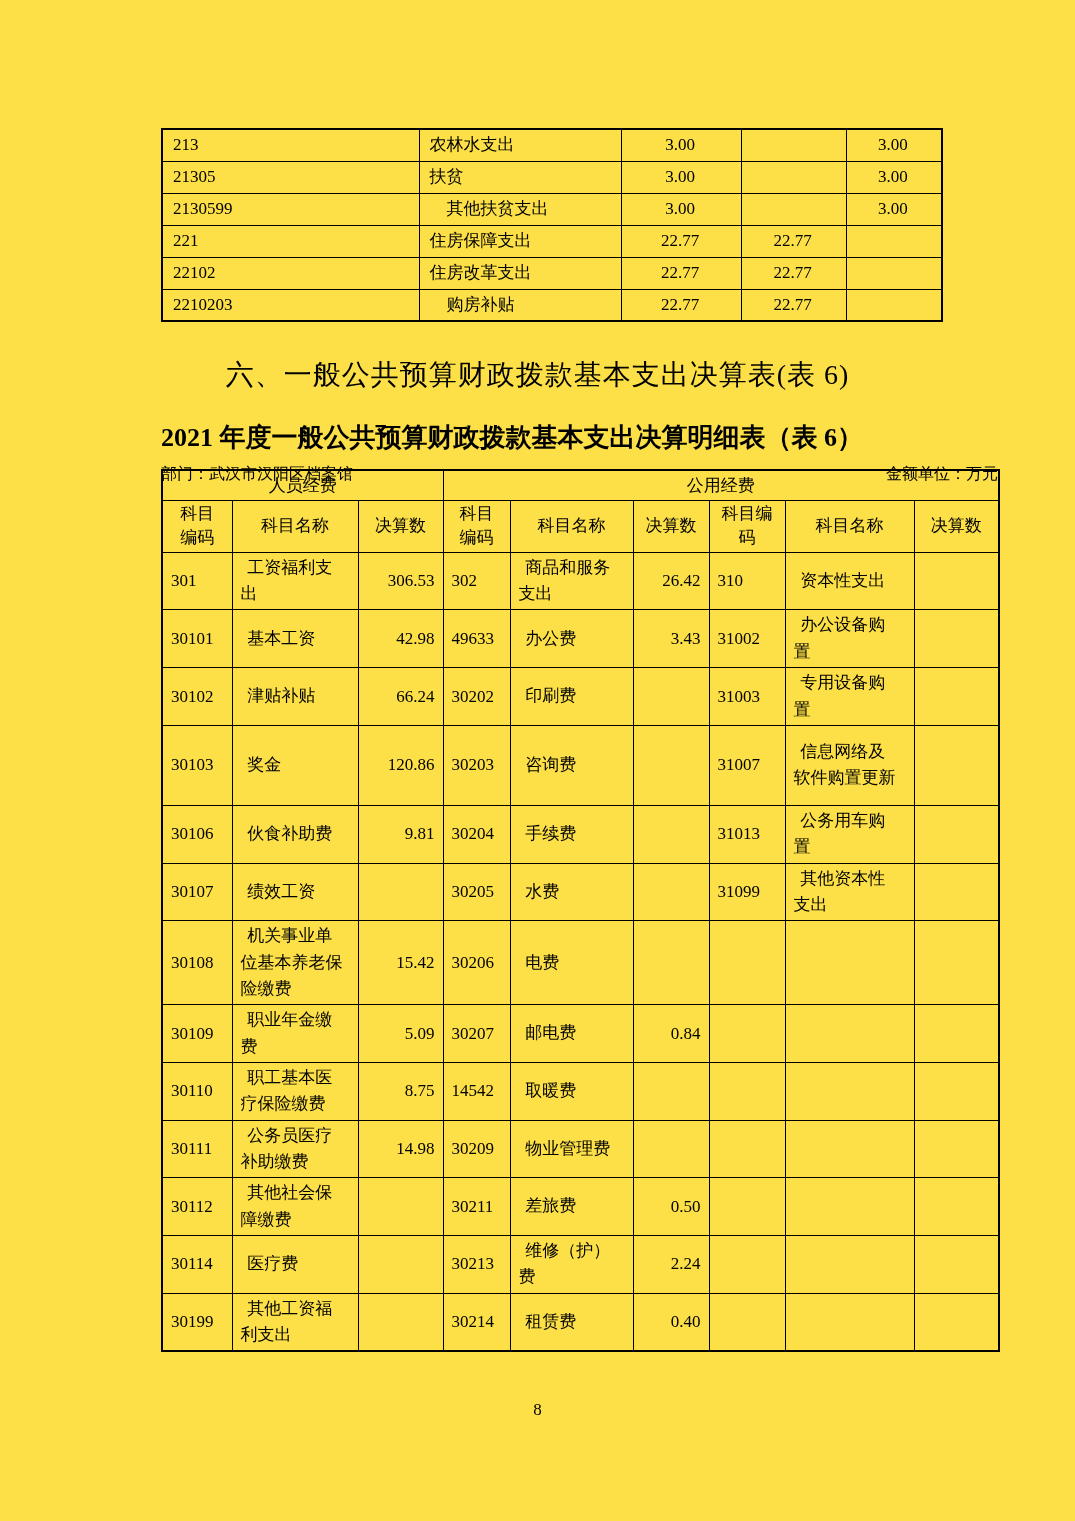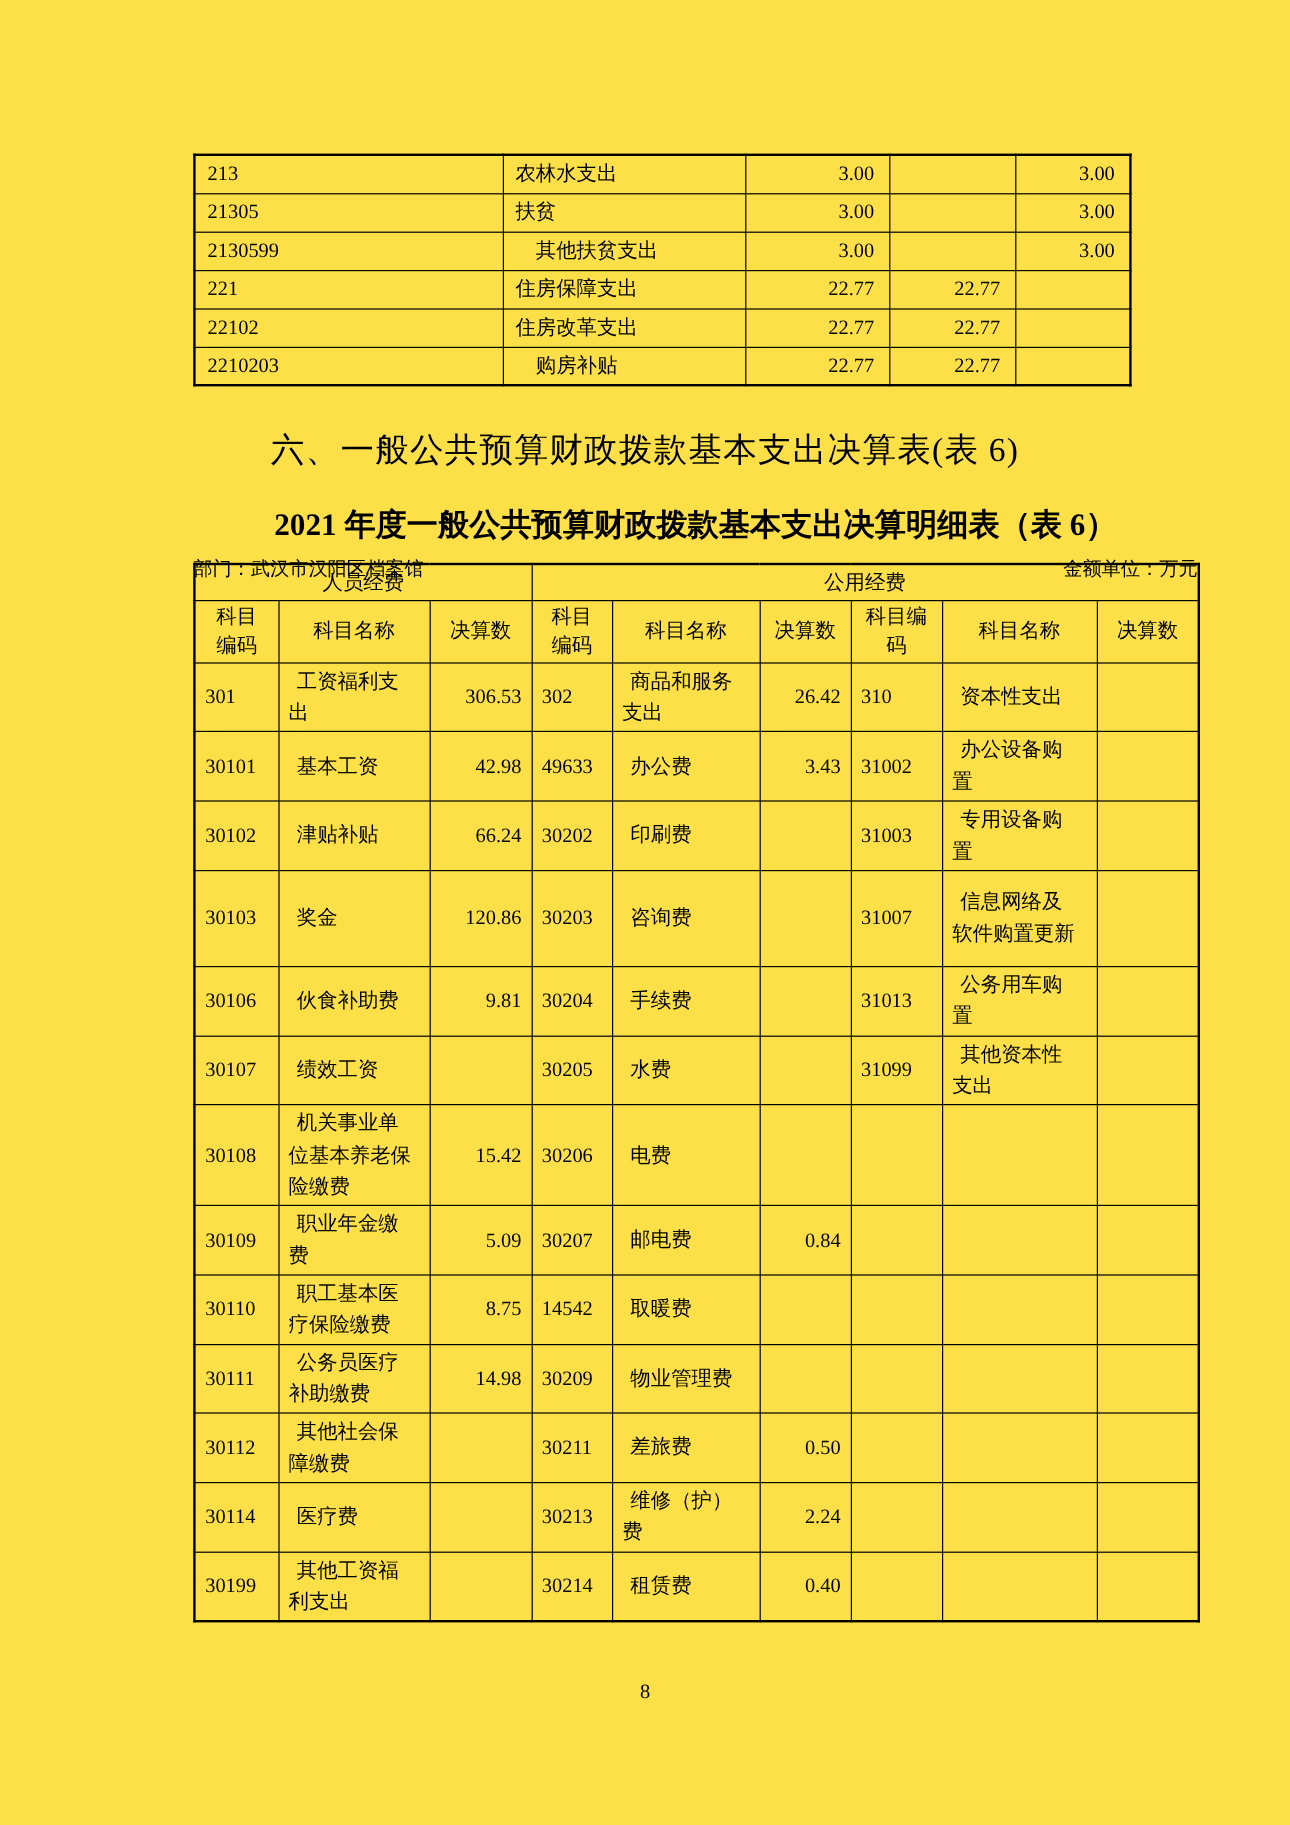--- a/index.html
+++ b/index.html
@@ -11,30 +11,30 @@
   }
   .page { position: relative; width: 1075px; height: 1521px; background: #fde047; overflow: hidden; }
 
   table { border-collapse: collapse; table-layout: fixed; }
   td, th { border: 1px solid #000; overflow: hidden; }
 
   
   .top-table { position: absolute; left: 161px; top: 128px; width: 780px; border: 2px solid #000; }
   .top-table td { height: 32px; font-size: 17px; padding: 1px 10px; vertical-align: middle; }
   .top-table .c-name { white-space: pre-wrap; }
-  .top-table .c-val { text-align: right; padding-right: 12px; }
+  .top-table .c-val { text-align: center; padding-right: 12px; }
 
   
   .section-heading {
     position: absolute; top: 356px; left: 0; width: 1075px;
     text-align: center; font-size: 28px; letter-spacing: 1px; font-family: Liberation Serif, serif;
   }
   .detail-title {
     position: absolute; top: 420px; left: 161px; width: 837px;
-    text-align: center; font-size: 26px; font-weight: bold;
+    font-size: 26px; font-weight: bold;
   }
   .meta-row {
     position: absolute; top: 464px; left: 161px; width: 837px;
     display: flex; justify-content: space-between; font-size: 16px;
   }
 
   
   .detail-table { position: absolute; left: 161px; top: 469px; width: 837px; border: 2px solid #000; }
   .detail-table th { font-weight: normal; font-size: 17px; text-align: center; vertical-align: middle; }
   .detail-table th.group-h { height: 30px; padding: 1px 2px; }

